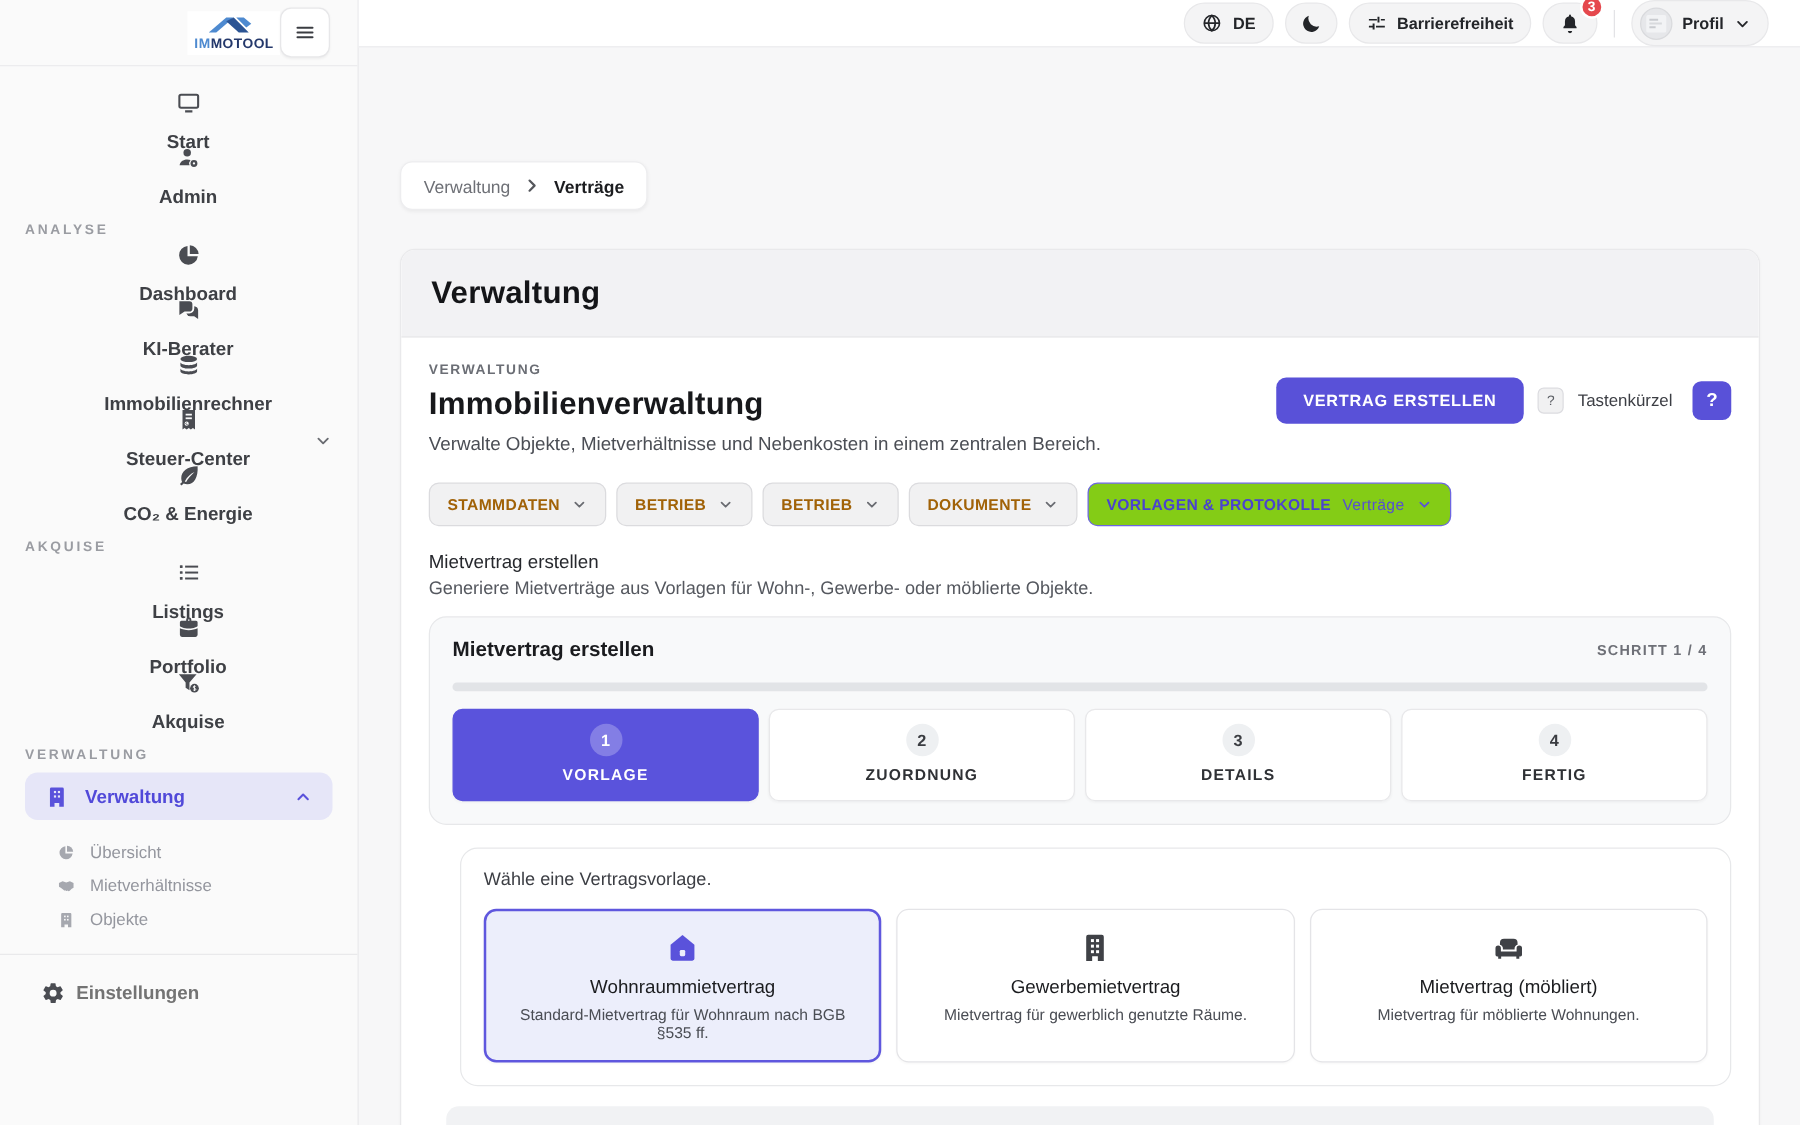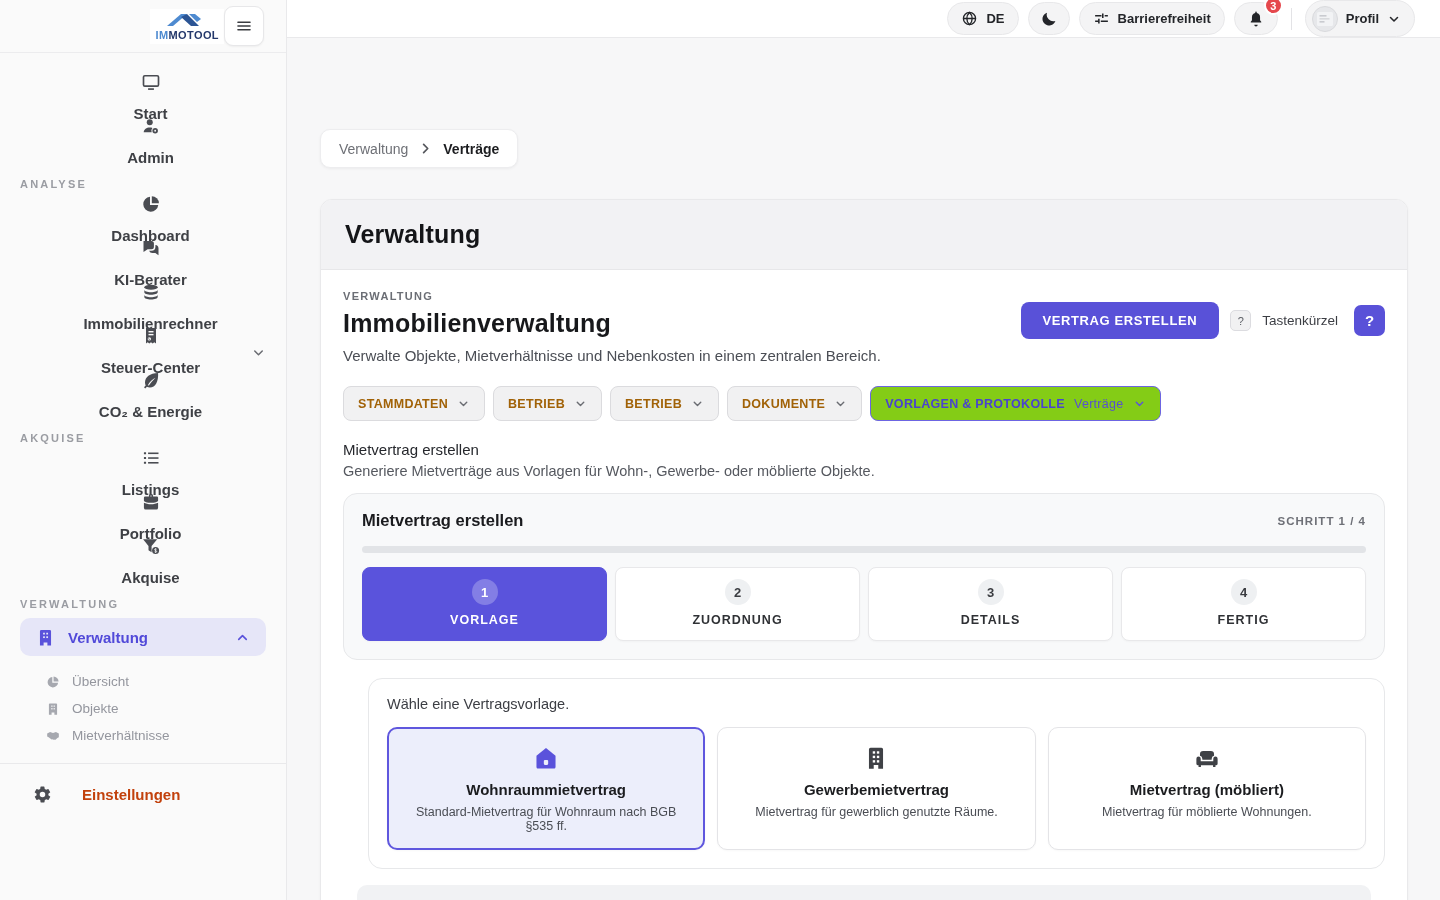--- a/index.html
+++ b/index.html
@@ -29,22 +29,22 @@
                display:flex; align-items:center; gap:13px; padding:0 16px;
                color:#5149d9; font-size:15px; font-weight:600; cursor:pointer; }
   .sb-active .icn { width:19px; height:19px; color:#5a52db; }
   .sb-active .chev { margin-left:auto; color:#5a52db; }
   .sb-sub { height:27px; display:flex; align-items:center; gap:12px; padding-left:46px;
             font-size:13.5px; font-weight:500; color:#94969e; cursor:pointer; }
   .sb-sub .icn { width:14px; height:14px; color:#a6a8af; flex:none; }
   .sb-sub:first-of-type { margin-top:0; }
   .sb-subwrap { margin-top:12px; }
   .sb-divider { border-top:1px solid #e9e9eb; margin-top:14px; }
-  .sb-settings { height:44px; display:flex; align-items:center; gap:30px; padding:0 20px 0 33px;
-                 font-size:15px; font-weight:600; color:#c2410c; margin-top:8px; cursor:pointer; }
+  .sb-settings { height:44px; display:flex; align-items:center; gap:9px; padding:0 20px 0 33px;
+                 font-size:15px; font-weight:600; color:#737373; margin-top:8px; cursor:pointer; }
   .sb-settings .icn { width:19px; height:19px; color:#4a4c52; }
 
   
   .main { flex:1; display:flex; flex-direction:column; }
   .topbar { height:57px; background:#fff; border-bottom:1px solid #e9e9eb;
             display:flex; align-items:center; justify-content:flex-end; gap:9px; padding-right:25px; }
   .pill { height:33px; border-radius:999px; background:#f4f4f5; border:1px solid #e8e8ea;
           display:inline-flex; align-items:center; gap:8px; padding:0 13px;
           font-size:13px; font-weight:700; color:#232529; cursor:pointer; }
   .pill .icn { width:17px; height:17px; color:#232529; }
@@ -116,21 +116,21 @@
   .wz-card.active .wz-label { color:#fff; }
 
   .templates { margin-top:18px; background:#fff; border:1px solid #e7e8ea; border-radius:14px;
                padding:17px 18px 18px;margin-left:25px; }
   .tpl-prompt { font-size:14.5px; color:#3c3e44; }
   .tpl-grid { display:grid; grid-template-columns:repeat(3,1fr); gap:12px; margin-top:15px; }
   .tpl-card { border:1px solid #e4e4e7; border-radius:10px; padding:17px 14px 16px; background:#fff;
               display:flex; flex-direction:column; align-items:center; text-align:center;
               cursor:pointer; box-shadow:0 1px 2px rgba(0,0,0,.03); }
   .tpl-card .icn { width:26px; height:26px; color:#3f4146; }
-  .tpl-title { margin-top:10px; font-size:15px; font-weight:700; color:#1b1c1f; }
+  .tpl-title { margin-top:10px; font-size:15px; font-weight:400; color:#1b1c1f; }
   .tpl-desc { margin-top:7px; font-size:12.5px; color:#4a4d54; }
   .tpl-card.selected { border:2px solid #5f57de; background:#eceefb; padding:16px 13px 15px; }
   .tpl-card.selected .icn { color:#5a52db; }
 
   .next-strip { margin:16px 14px 0; height:26px; background:#f1f2f4; border-radius:10px; }
 
   .icn svg, .chev svg { display:block; width:100%; height:100%; }
   .chev { width:15px; height:15px; }
 </style>
 </head>
@@ -298,36 +298,36 @@
             <svg viewBox="0 0 24 24" fill="currentColor">
                 <path d="M10.8 3.3A9 9 0 1 0 20.7 13.2h-9.9V3.3Z"></path>
                 <path d="M13 2.6v8.5h8.5A8.8 8.8 0 0 0 13 2.6Z"></path>
               </svg>
           </span>
           <span>Übersicht</span>
         </div>
         <div class="sb-sub">
           <span class="icn">
             <svg viewBox="0 0 24 24" fill="currentColor">
+                <path d="M2 7.5 7 5l5 2 5-2 5 2.5v6.5l-2.5 1.3-2.8 2.8a1.8 1.8 0 0 1-2.6 0l-.3-.3a1.8 1.8 0 0 1-2.6-.1l-.3-.3a1.7 1.7 0 0 1-2.4-.2L4.5 14 2 12.7V7.5Z"></path>
+              </svg>
+          </span>
+          <span>Mietverhältnisse</span>
+        </div>
+        <div class="sb-sub">
+          <span class="icn">
+            <svg viewBox="0 0 24 24" fill="currentColor">
                 <path d="M6.5 2.5h11A1.5 1.5 0 0 1 19 4v18h-4.6v-3.8H9.6V22H5V4a1.5 1.5 0 0 1 1.5-1.5Z"></path>
                 <rect x="9" y="6" width="2.2" height="2.2" fill="#fafafa"></rect>
                 <rect x="13" y="6" width="2.2" height="2.2" fill="#fafafa"></rect>
                 <rect x="9" y="10.5" width="2.2" height="2.2" fill="#fafafa"></rect>
                 <rect x="13" y="10.5" width="2.2" height="2.2" fill="#fafafa"></rect>
               </svg>
           </span>
           <span>Objekte</span>
-        </div>
-        <div class="sb-sub">
-          <span class="icn">
-            <svg viewBox="0 0 24 24" fill="currentColor">
-                <path d="M2 7.5 7 5l5 2 5-2 5 2.5v6.5l-2.5 1.3-2.8 2.8a1.8 1.8 0 0 1-2.6 0l-.3-.3a1.8 1.8 0 0 1-2.6-.1l-.3-.3a1.7 1.7 0 0 1-2.4-.2L4.5 14 2 12.7V7.5Z"></path>
-              </svg>
-          </span>
-          <span>Mietverhältnisse</span>
         </div>
       </div>
 
       <div class="sb-divider"></div>
 
       <div class="sb-settings">
         <span class="icn">
           <svg viewBox="0 0 24 24" fill="currentColor">
               <path d="M19.4 13c.04-.33.06-.66.06-1s-.02-.67-.06-1l2.1-1.65a.5.5 0 0 0 .12-.64l-2-3.46a.5.5 0 0 0-.6-.22l-2.49 1a7.3 7.3 0 0 0-1.73-1l-.38-2.65A.5.5 0 0 0 13.93 2h-4a.5.5 0 0 0-.5.42l-.37 2.65c-.63.26-1.2.6-1.74 1l-2.48-1a.5.5 0 0 0-.61.22l-2 3.46a.5.5 0 0 0 .12.64L4.56 11c-.04.33-.06.66-.06 1s.02.67.06 1l-2.1 1.65a.5.5 0 0 0-.12.64l2 3.46c.14.24.42.33.6.22l2.5-1c.53.4 1.1.74 1.73 1l.37 2.65c.05.24.25.42.5.42h4c.25 0 .45-.18.5-.42l.37-2.65a7.3 7.3 0 0 0 1.73-1l2.49 1c.24.1.5 0 .6-.22l2-3.46a.5.5 0 0 0-.12-.64L19.4 13ZM12 15.5a3.5 3.5 0 1 1 0-7 3.5 3.5 0 0 1 0 7Z"></path>
             </svg>

